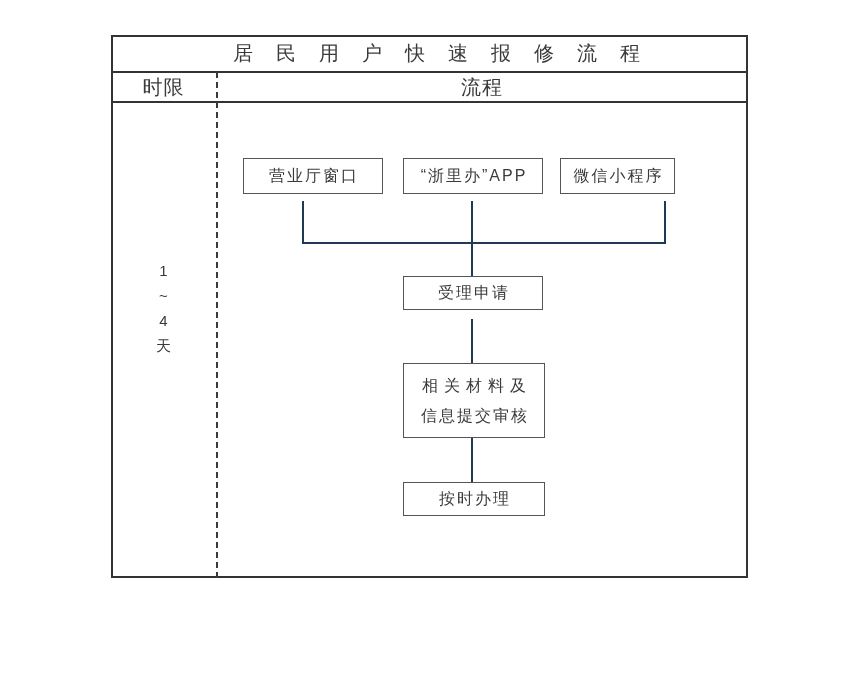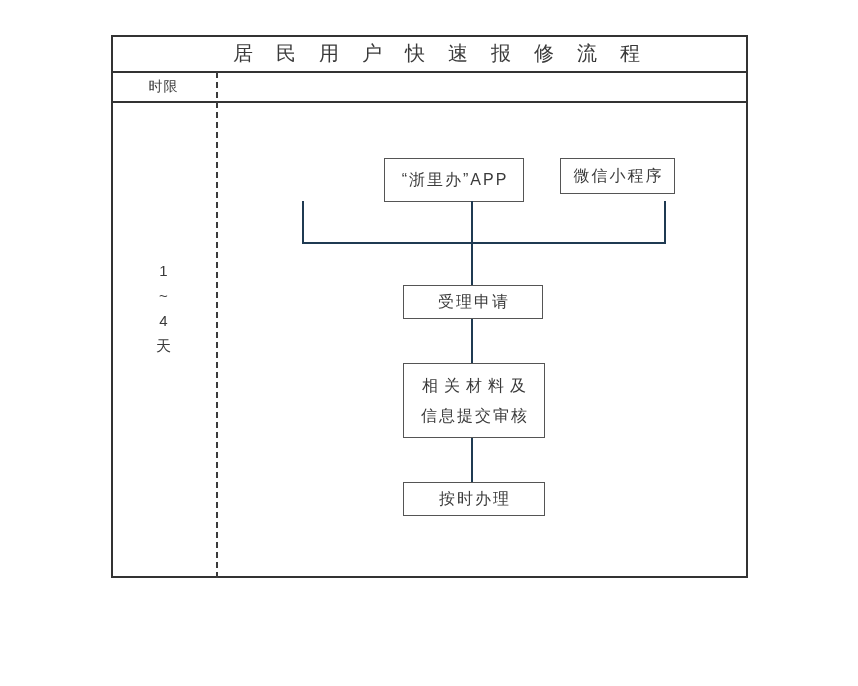--- a/index.html
+++ b/index.html
@@ -32,42 +32,42 @@
   
   .title-row {
     left: 111px; top: 35px; width: 637px; height: 37px;
     display: flex; align-items: center; justify-content: center;
     font-size: 20px; letter-spacing: 23px; padding-left: 37px;
     box-sizing: border-box; color: #3a3a3a; font-weight: 400;
   }
   .header-cell {
     top: 72px; height: 30px;
     display: flex; align-items: center; justify-content: center;
-    font-size: 14px; color: #3a3a3a; letter-spacing: 1px;
+    font-size: 20px; color: #3a3a3a; letter-spacing: 1px;
   }
   .header-left  { left: 111px; width: 105px; }
   .header-right { left: 216px; width: 532px; }
 
   .time-label {
     left: 111px; top: 258px; width: 105px;
     display: flex; flex-direction: column; align-items: center;
     font-size: 15px; line-height: 25px; color: #3a3a3a;
   }
 
   
   .fbox {
     border: 1.5px solid #555555; box-sizing: border-box; background: #ffffff;
     display: flex; align-items: center; justify-content: center;
     font-size: 16px; color: #3b3b3b;
     letter-spacing: 2px; padding-left: 2px;
   }
   .box-ch1    { left: 243px; top: 158px; width: 140px; height: 36px; }
-  .box-ch2    { left: 384px; top: 158px; width: 140px; height: 44px; }
+  .box-ch2    { left: 403px; top: 158px; width: 140px; height: 36px; }
   .box-ch3    { left: 560px; top: 158px; width: 115px; height: 36px; }
-  .box-accept { left: 403px; top: 285px; width: 140px; height: 34px; }
+  .box-accept { left: 403px; top: 276px; width: 140px; height: 34px; }
   .box-materials {
     left: 403px; top: 363px; width: 142px; height: 75px;
     flex-direction: column; line-height: 30px; letter-spacing: 0; padding-left: 0;
   }
   .box-materials .l1 { letter-spacing: 6px; padding-left: 6px; }
   .box-materials .l2 { letter-spacing: 2px; padding-left: 2px; }
   .box-timely { left: 403px; top: 482px; width: 142px; height: 34px; }
 
   
   .conn { background: #1f3a52; }
@@ -85,28 +85,30 @@
 
 <div class="canvas">
 
   <div class="abs outer-border"></div>
   <div class="abs h-divider divider-title"></div>
   <div class="abs h-divider divider-header"></div>
   <div class="abs dashed-divider"></div>
 
   <div class="abs title-row">居民用户快速报修流程</div>
   <div class="abs header-cell header-left">时限</div>
+  <div class="abs header-cell header-right">流程</div>
 
   <div class="abs time-label">
     <span>1</span>
     <span>~</span>
     <span>4</span>
     <span>天</span>
   </div>
 
+  <div class="abs fbox box-ch1">营业厅窗口</div>
   <div class="abs fbox box-ch2">“浙里办”APP</div>
   <div class="abs fbox box-ch3">微信小程序</div>
 
   <div class="abs conn conn-v stub-left"></div>
   <div class="abs conn conn-v stub-center"></div>
   <div class="abs conn conn-v stub-right"></div>
   <div class="abs conn conn-h hline"></div>
   <div class="abs conn conn-v conn-a"></div>
   <div class="abs conn conn-v conn-b"></div>
 

